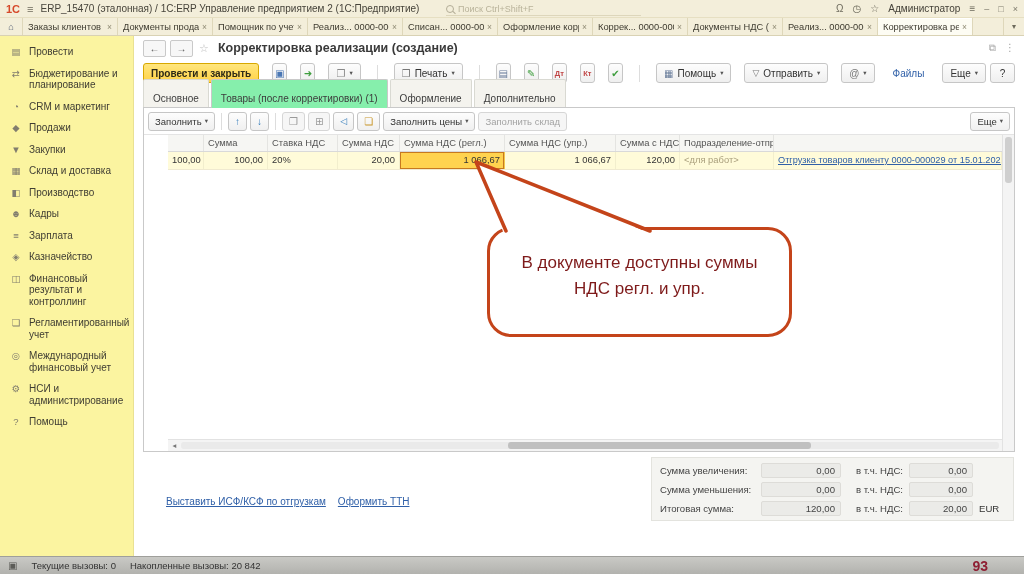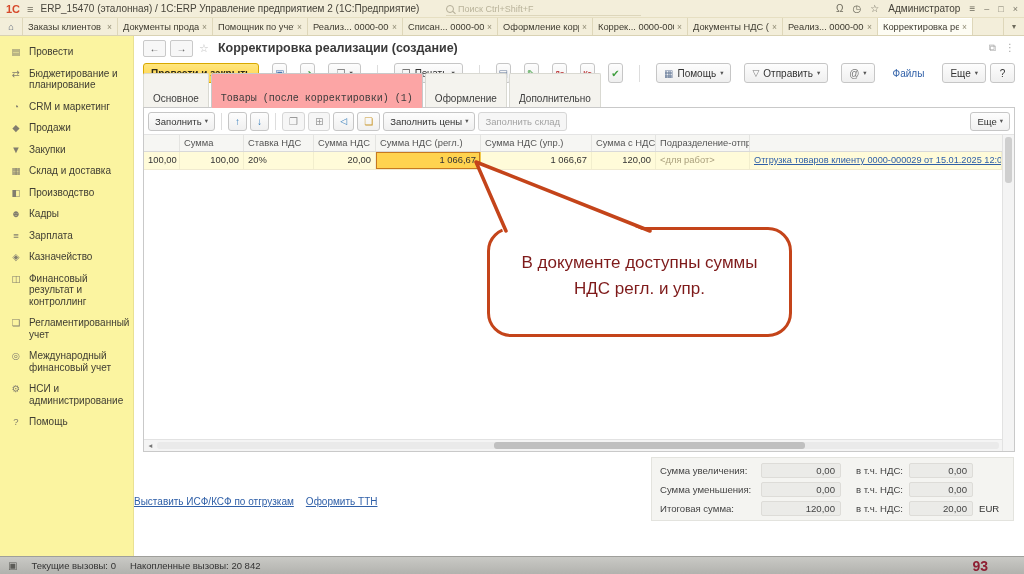--- a/index.html
+++ b/index.html
@@ -61,36 +61,36 @@
   .ic-marker{color:#3f9e3f;font-size:10px;}
   .ic-dtkt{color:#c04545;font-size:7.5px;font-weight:bold;letter-spacing:0;}
   .ic-check{color:#3f9e3f;font-size:10px;}
   .ic-reports{color:#667a99;font-size:10px;}
   .ic-funnel{color:#777;font-size:9px;}
   .ic-clip{color:#777;font-size:10px;}
   .linklike{color:#3060a8;font-size:10px;margin:0 5px;white-space:nowrap;cursor:pointer;}
   .tright{margin-left:auto;display:flex;gap:4px;}
 
   .formtabs{display:flex;align-items:flex-end;gap:2px;padding:0 9px;height:21px;flex:none;position:relative;z-index:2;}
-  .ftab{padding:19px 9px 3px;font-size:10px;color:#3c3c3c;background:#f4f3ee;border:1px solid #d9d9d2;border-bottom:none;
+  .ftab{padding:13px 9px 3px;font-size:10px;color:#3c3c3c;background:#f4f3ee;border:1px solid #d9d9d2;border-bottom:none;
         border-radius:2px 2px 0 0;white-space:nowrap;cursor:default;}
-  .ftab.active{background:#fca5a5;border-color:#c9c9c9;margin-bottom:-1px;padding-bottom:4px;font-family:Liberation Mono, monospace;}
+  .ftab.active{background:#86efac;border-color:#c9c9c9;margin-bottom:-1px;padding-bottom:4px;}
 
   .panel{margin:0 9px;border:1px solid #c9c9c9;flex:1;display:flex;flex-direction:column;min-height:0;background:#fff;z-index:1;}
   .tbar{height:26px;display:flex;align-items:center;gap:3px;padding:0 4px;border-bottom:1px solid #e4e4e4;flex:none;}
   .sbtn{height:19px;display:inline-flex;align-items:center;gap:3px;padding:0 6px;border:1px solid #c6c6c6;border-radius:3px;
         background:linear-gradient(#fdfdfd,#f0f0f0);font-size:9.5px;color:#333;box-sizing:border-box;white-space:nowrap;cursor:default;}
   .sbtn.disabled{color:#a3a3a3;border-color:#d6d6d6;background:#f6f6f6;}
   .ic-up,.ic-down{color:#2f79b8;font-weight:bold;font-size:10px;}
   .ic-gr{color:#9a9a9a;font-size:10px;}
   .ic-share{color:#2f79b8;font-size:9px;}
   .ic-folder{color:#c9972c;font-size:10px;}
 
   .gridwrap{flex:1;display:flex;min-height:0;}
-  .grid{flex:1;display:flex;flex-direction:column;min-width:0;}
+  .grid{flex:1;display:flex;flex-direction:column;min-width:0;margin-left:24px;}
   .vscroll{width:11px;flex:none;border-left:1px solid #e2e2e2;background:#f4f4f4;}
   .vthumb{margin:2px 2px;height:46px;background:#cfcfcf;border-radius:3px;}
 
   .ghead{display:flex;height:16px;background:#f6f6f3;border-bottom:1px solid #d9d9d9;font-size:9.4px;color:#555;flex:none;}
   .ghead>div{border-right:1px solid #e4e4e1;padding:1px 4px;white-space:nowrap;overflow:hidden;box-sizing:border-box;line-height:13px;}
   .grow{display:flex;height:17px;background:#fffbd9;border-bottom:1px solid #f0ead0;font-size:9.4px;color:#333;flex:none;align-items:stretch;}
   .grow>div{border-right:1px solid rgba(0,0,0,0.05);padding:1px 4px;white-space:nowrap;overflow:hidden;box-sizing:border-box;line-height:14px;}
   .c0{width:36px;flex:none;text-align:right;}
   .c1{width:64px;flex:none;}
   .c2{width:70px;flex:none;}
@@ -104,21 +104,21 @@
   .hl{background:#ffd34f;box-shadow:inset 0 0 0 1px #c7791f;}
   .dim{color:#a99f7c;}
   .celllink{color:#3060a8;text-decoration:underline;font-size:9.2px;}
   .gfill{flex:1;background:#fff;}
   .hscroll{height:11px;border-top:1px solid #e2e2e2;background:#f4f4f4;display:flex;align-items:center;flex:none;}
   .harrow{width:13px;text-align:center;font-size:7.5px;color:#777;}
   .htrack{flex:1;height:7px;background:#eaeaea;border-radius:3px;position:relative;margin-right:3px;}
   .hthumb{position:absolute;left:40%;width:37%;top:0;height:7px;background:#c0c0c0;border-radius:3px;}
 
   .formfooter{height:104px;flex:none;position:relative;}
-  .doclinks{position:absolute;left:0;top:44px;display:flex;gap:12px;font-size:10px;}
+  .doclinks{position:absolute;left:32px;top:44px;display:flex;gap:12px;font-size:10px;}
   .doclinks span{color:#3060a8;text-decoration:underline;cursor:pointer;white-space:nowrap;}
   .totals{position:absolute;right:10px;top:5px;background:#f4f4f1;border:1px solid #e3e3de;padding:4px 8px;display:flex;flex-direction:column;gap:3px;font-size:9.6px;color:#444;}
   .trow{display:flex;align-items:center;gap:6px;height:16px;}
   .tlabel{width:95px;}
   .tval{width:80px;background:#ebebe8;border:1px solid #dddcd8;border-radius:2px;text-align:right;padding:1px 5px;box-sizing:border-box;}
   .tvatlabel{width:56px;text-align:right;}
   .tvat{width:64px;background:#ebebe8;border:1px solid #dddcd8;border-radius:2px;text-align:right;padding:1px 5px;box-sizing:border-box;}
   .tcur{width:26px;color:#333;}
 
   

